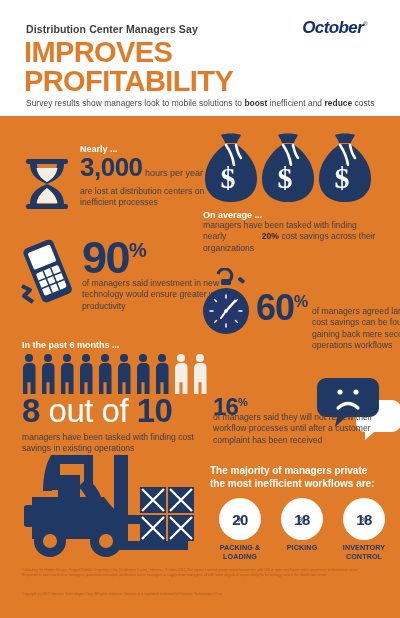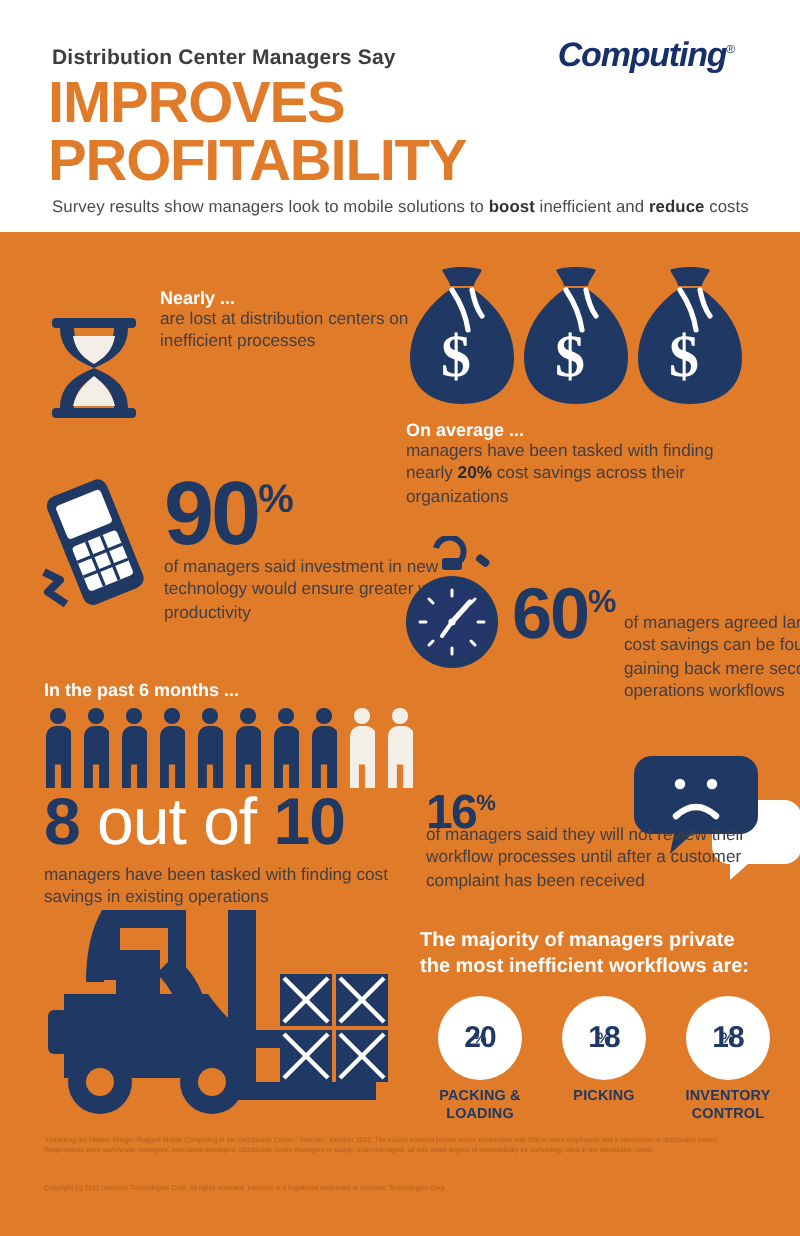--- a/index.html
+++ b/index.html
@@ -14,21 +14,21 @@
   .subhead{position:absolute;left:26px;top:98px;font-size:8.4px;color:#4a4a4a;letter-spacing:.05px;}
   .subhead b{color:#333;}
   .logo{position:absolute;right:16px;top:18px;font-size:17px;font-style:italic;font-weight:bold;color:#17306b;letter-spacing:-.6px;}
   .logo .reg{font-size:6px;vertical-align:super;font-style:normal;font-weight:normal;}
 
   
   .body-orange{position:absolute;left:0;top:116px;width:400px;height:502px;background:#E07B2A;}
 
   .label-w{color:#ffffff;font-weight:bold;font-size:9px;}
   .copy{color:#3f3f46;font-size:8.6px;line-height:11.4px;}
-  .copy b{color:#2b2b30;}
+  .copy b{color:#2b2b30;margin-left:33px;}
 
   
   .blk-hours{position:absolute;left:22px;top:28px;width:210px;}
   .hourglass{position:absolute;left:0px;top:14px;width:50px;height:52px;}
   .hours-txt{position:absolute;left:58px;top:0px;width:160px;}
   .hours-num{font-size:26px;line-height:26px;color:#1F3864;font-weight:bold;letter-spacing:-.5px;}
   .hours-num .unit{font-size:9px;font-weight:normal;color:#3f3f46;letter-spacing:0;}
 
   
   .blk-bags{position:absolute;left:203px;top:16px;width:180px;}
@@ -94,36 +94,37 @@
 <body>
 
 <div class="page">
 
   <div class="header">
     <div class="kicker">Distribution Center Managers Say</div>
     <div class="h1">
       <span class="l2">IMPROVES PROFITABILITY</span>
     </div>
     <div class="subhead"><span>Survey results show managers look to mobile solutions to </span><b>boost</b><span> inefficient and </span><b>reduce</b><span> costs</span></div>
-    <div class="logo"><span>Computing</span><span class="reg">®</span></div>
+    <div class="logo"><span>October</span><span class="reg">®</span></div>
   </div>
 
   <div class="body-orange">
 
     <div class="blk-hours">
       <svg class="hourglass" viewBox="0 0 50 52">
         <rect x="4" y="1" width="42" height="5" rx="2" fill="#1F3864"></rect>
         <rect x="4" y="46" width="42" height="5" rx="2" fill="#1F3864"></rect>
         <path d="M8 6 C8 20 21 24 25 26 C29 24 42 20 42 6 L35 6 C35 17 25 21 25 21 C25 21 15 17 15 6 Z" fill="#1F3864"></path>
         <path d="M8 46 C8 32 21 28 25 26 C29 28 42 32 42 46 L35 46 C35 35 25 31 25 31 C25 31 15 35 15 46 Z" fill="#1F3864"></path>
         <path d="M25 24 C22 22 16 19 14.5 10 L35.5 10 C34 19 28 22 25 24 Z" fill="#F4EFE6"></path>
         <path d="M25 30 C29 33 34 38 35.5 45 L14.5 45 C16 38 21 33 25 30 Z" fill="#F4EFE6"></path>
       </svg>
       <div class="hours-txt">
         <div class="label-w">Nearly ...</div>
+        <div class="hours-num"><span>3,000</span><span class="unit"> hours per year</span></div>
         <div class="copy">are lost at distribution centers on inefficient processes</div>
       </div>
     </div>
 
     <div class="blk-bags">
       <svg class="bags" viewBox="0 0 168 74">
         <g fill="#1F3864">
           <g transform="translate(0,0)">
             <path d="M18 3 C22 1 34 1 38 3 C36 7 34 9 34 11 L22 11 C22 9 20 7 18 3 Z"></path>
             <path d="M23 12 C14 18 2 30 2 47 C2 62 13 70 28 70 C43 70 54 62 54 47 C54 30 42 18 33 12 Z"></path>

